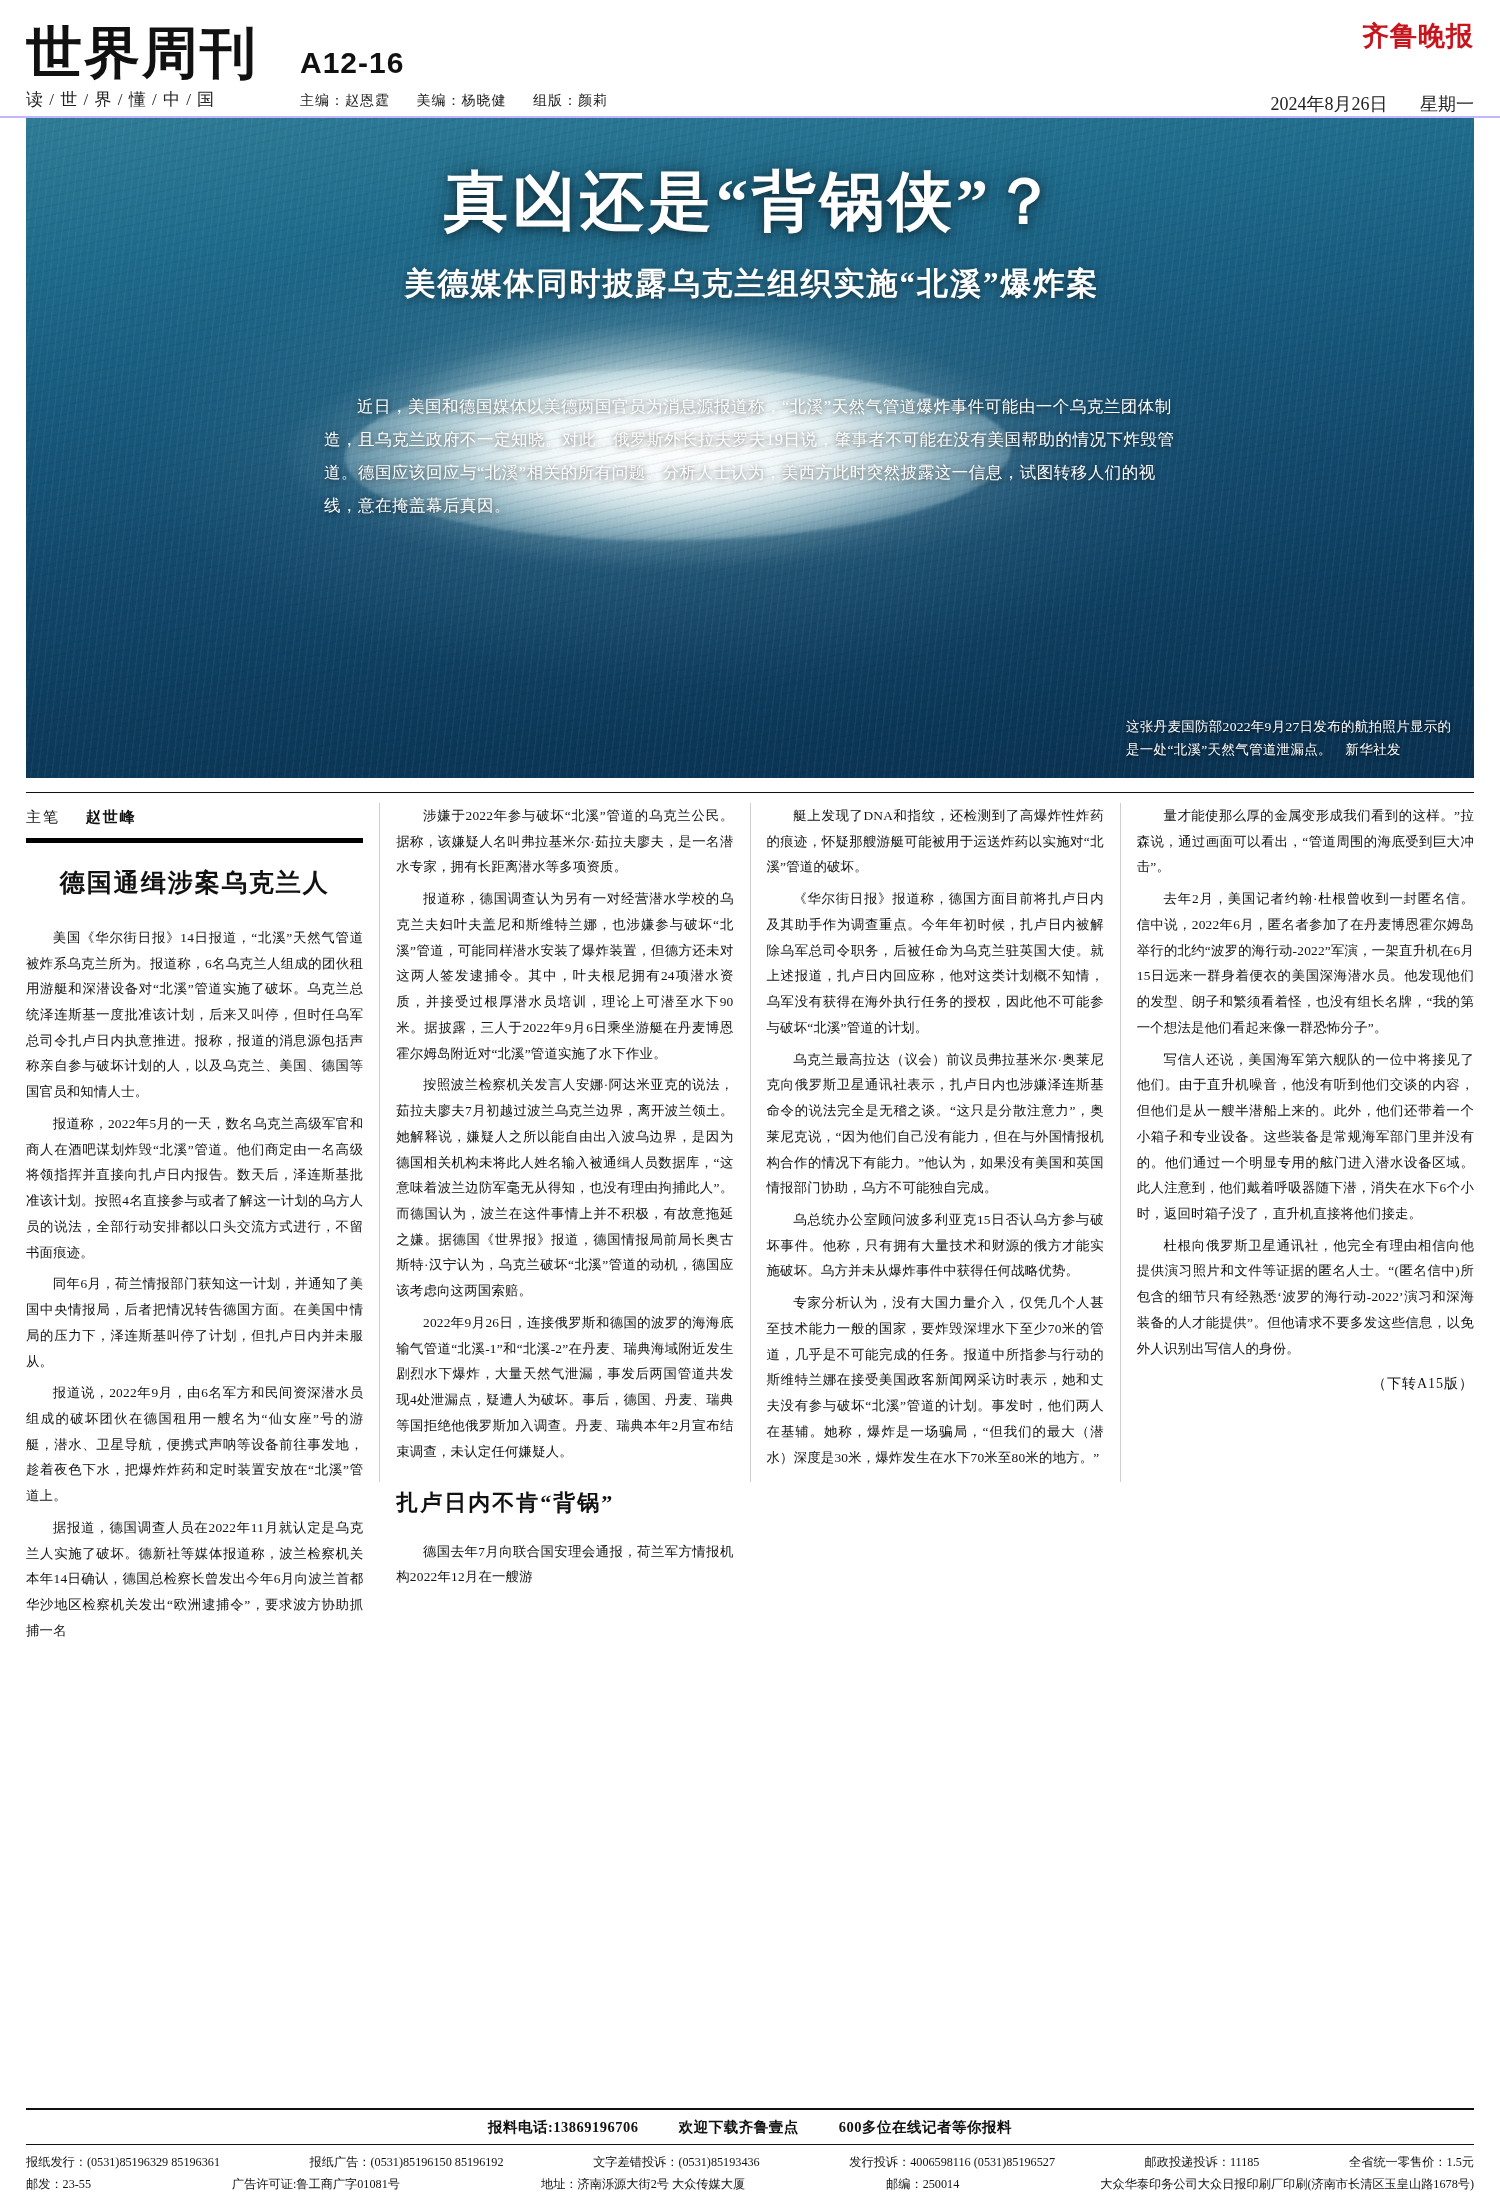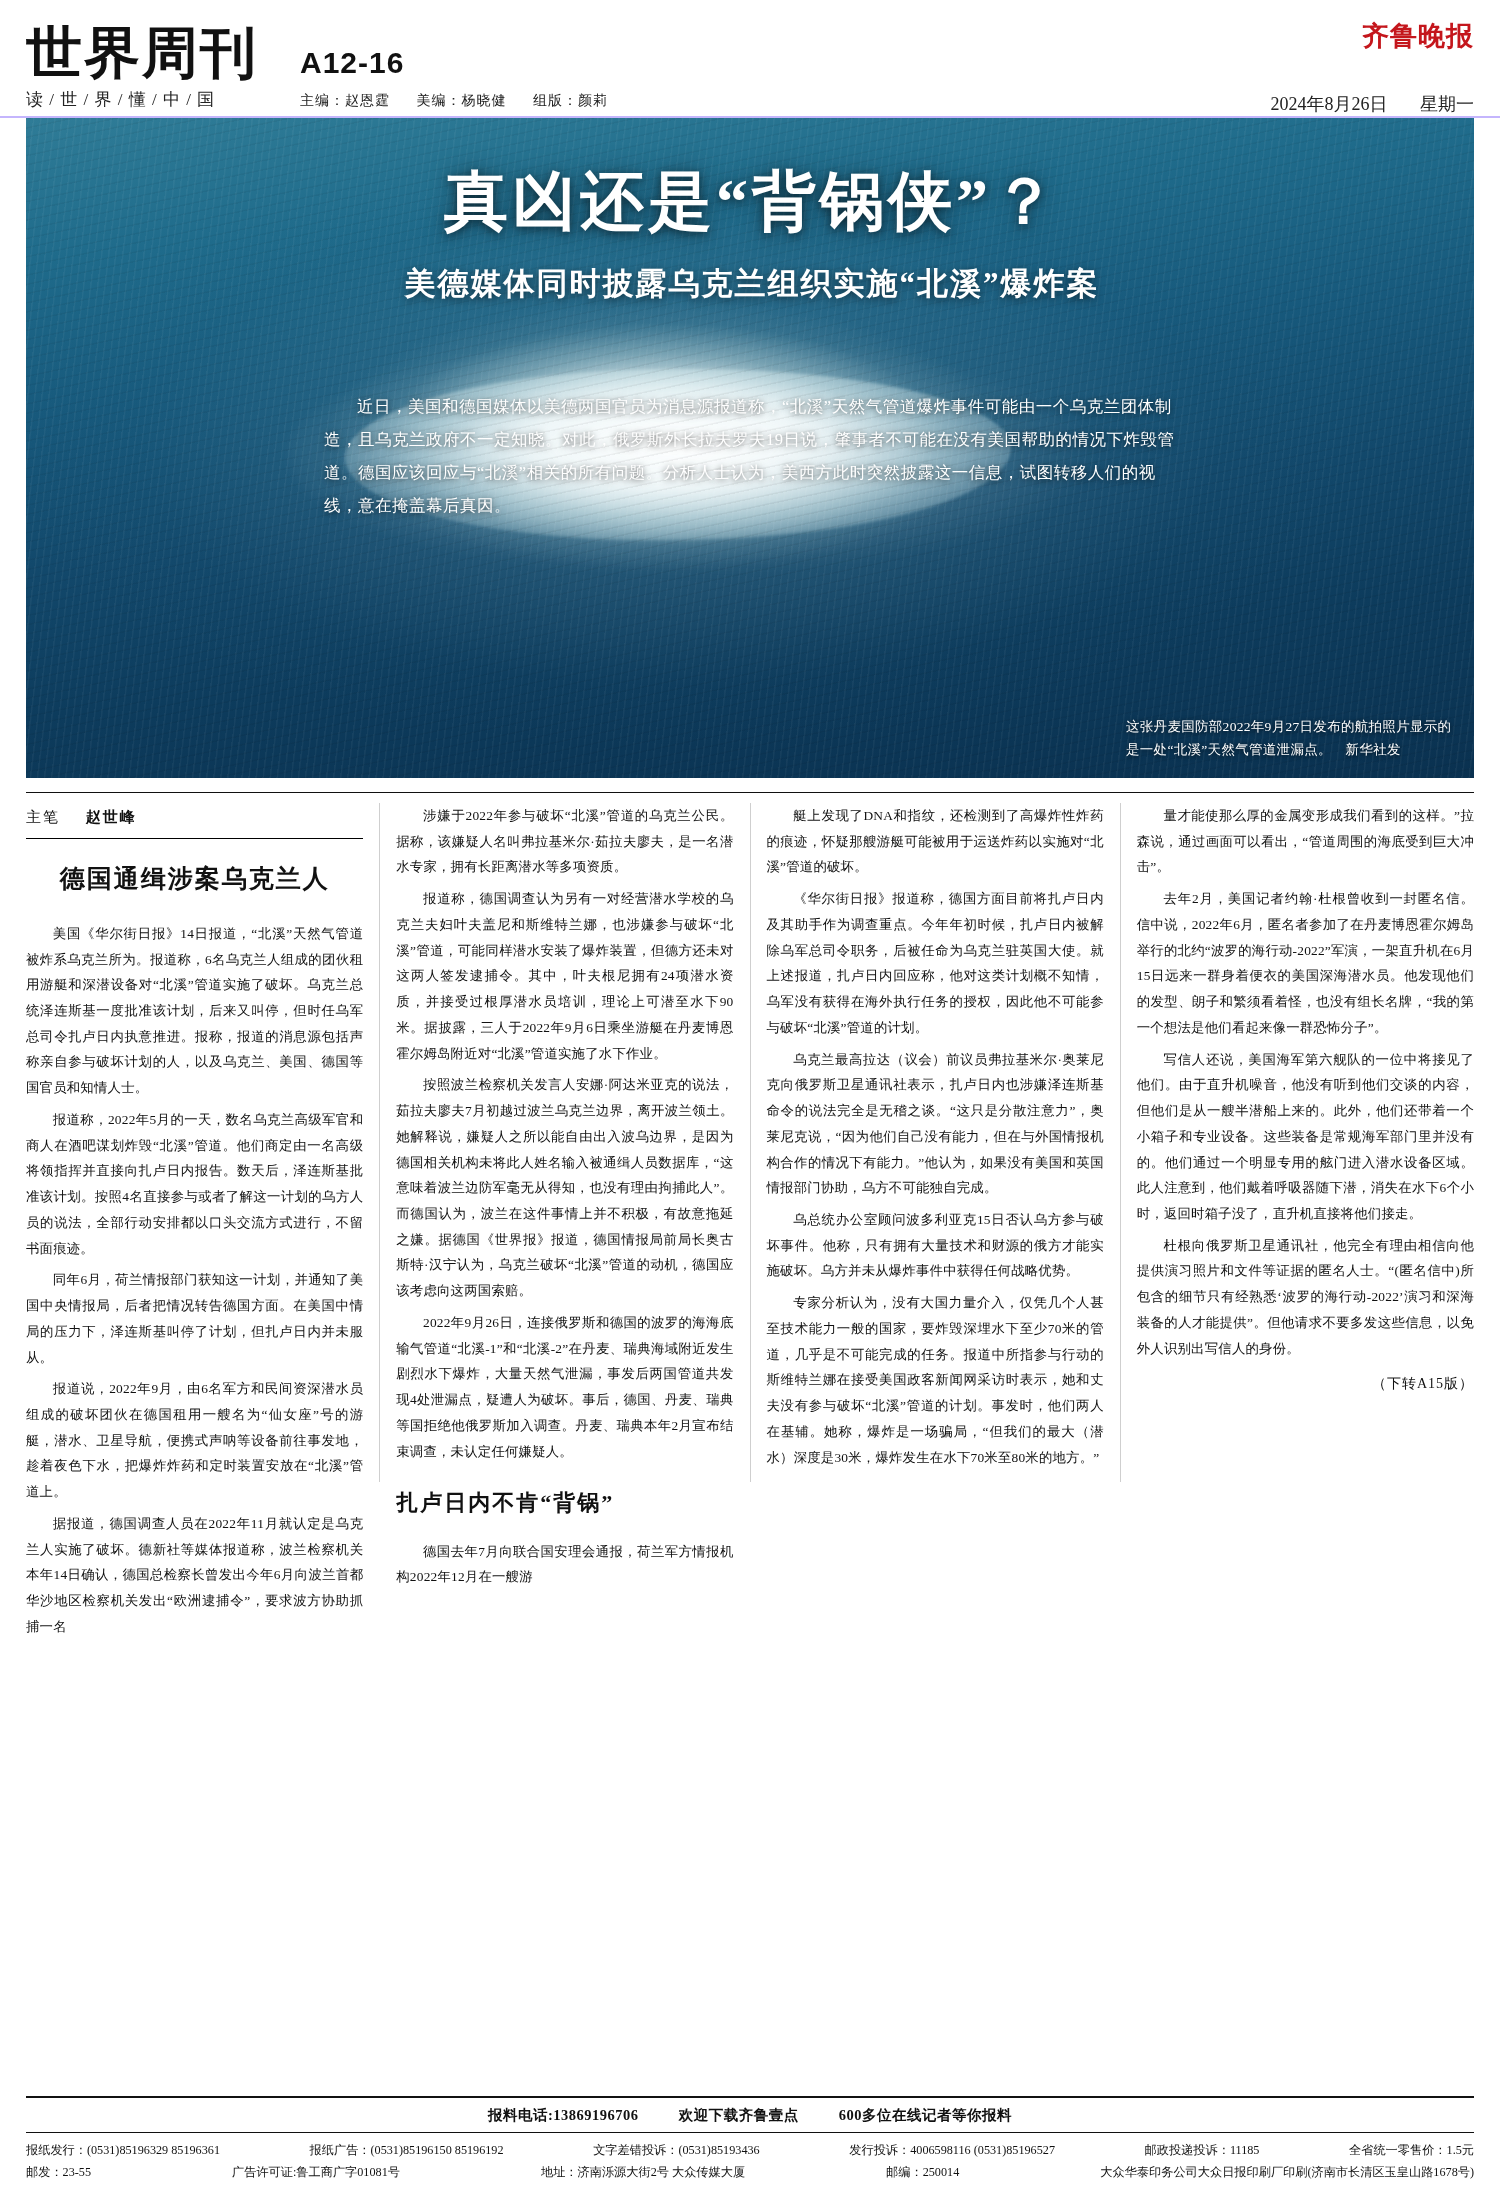--- a/index.html
+++ b/index.html
@@ -186,21 +186,21 @@
     line-height: 1.92;
     text-align: justify;
     letter-spacing: 0.2px;
     position: relative;
   }
   .col:first-child { padding-left: 0; }
   .col:last-child { border-right: none; padding-right: 0; }
   .col p { margin: 0 0 6px 0; text-indent: 2em; }
 
   .author-box {
-    border-bottom: 1px solid #000000;
+    border-bottom: 5px solid #000000;
     padding-bottom: 6px;
     margin-bottom: 16px;
     font-size: 15px;
     letter-spacing: 2px;
   }
   .author-box .label { margin-right: 20px; }
   .author-box .name { font-weight: bold; }
 
   .sec-title {
     font-size: 25px;
@@ -221,21 +221,21 @@
     font-size: 14px;
     margin-top: 10px;
     letter-spacing: 1px;
   }
 
   
   .footer {
     position: absolute;
     left: 0; right: 0;
     bottom: 0;
-    padding: 0 26px 18px 26px;
+    padding: 0 26px 6px 26px;
   }
   .footer-top {
     border-top: 2px solid #111;
     padding-top: 8px;
     text-align: center;
     font-size: 14.5px;
     font-weight: bold;
     letter-spacing: 0.5px;
   }
   .footer-top span { margin: 0 18px; }

